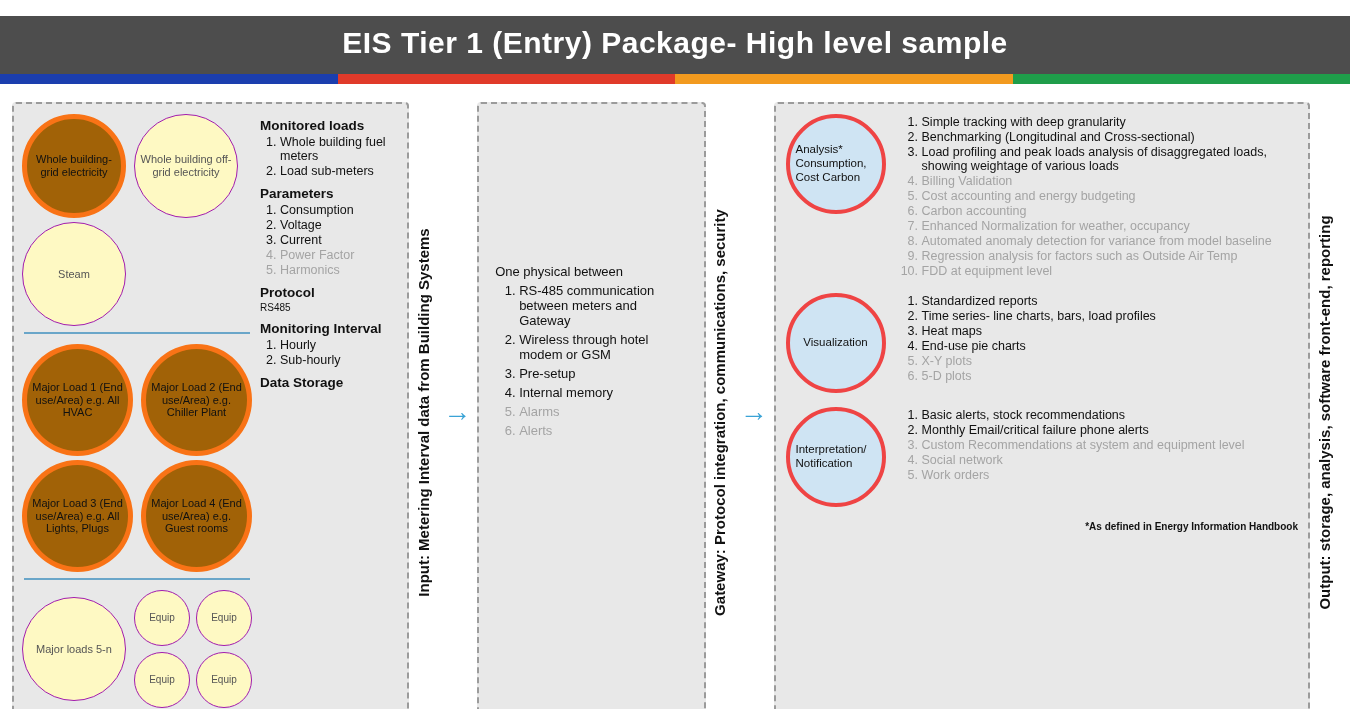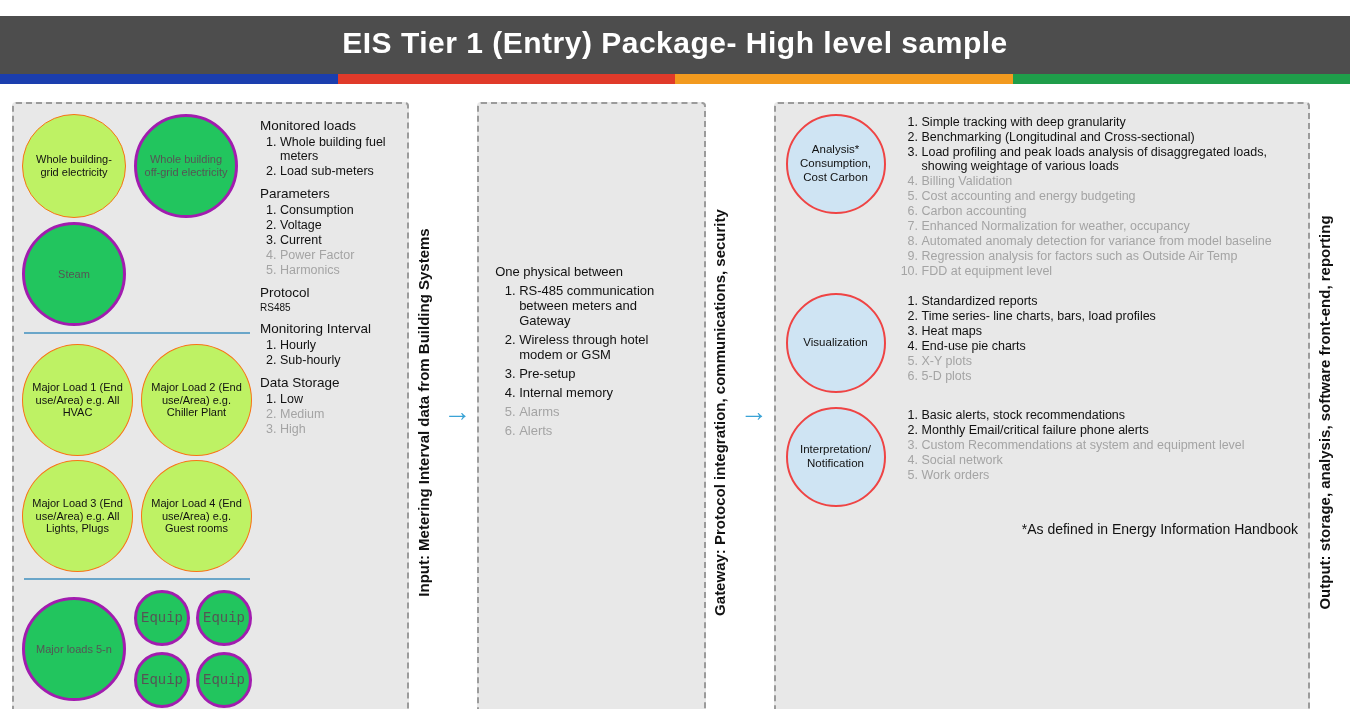--- a/index.html
+++ b/index.html
@@ -82,53 +82,53 @@
   .circle {
     border-radius: 50%;
     display: flex;
     align-items: center;
     justify-content: center;
     text-align: center;
     font-size: 11px;
     line-height: 1.15;
     padding: 4px;
   }
-  .c-blue { background: #bef264; border: 1px solid #f97316; }
-  .c-grey { background: #22c55e; border: 3px solid #a21caf; color: #555; }
-  .c56 { width: 56px; height: 56px; font-size: 14px; font-family: Liberation Mono, monospace; }
+  .c-blue { background: #a16207; border: 5px solid #f97316; }
+  .c-grey { background: #fef9c3; border: 1px solid #a21caf; color: #555; }
+  .c56 { width: 56px; height: 56px; font-size: 10px; }
   .c104 { width: 104px; height: 104px; }
   .c110 { width: 112px; height: 112px; }
 
-  .spec h4 { margin: 4px 0 2px 0; font-size: 13.5px; font-weight: 400; }
+  .spec h4 { margin: 4px 0 2px 0; font-size: 13.5px; font-weight: 700; }
   .spec ol { margin: 0 0 8px 0; padding-left: 20px; }
   .spec ol li { margin: 1px 0; font-size: 12.5px; }
   .muted { color: #a4a4a4; }
   .plain { margin: 0 0 8px 0; font-size: 10px; }
 
   
   .p2 { width: 230px; padding: 40px 14px 14px 16px; font-size: 13px; }
   .p2 .lead { margin: 80px 0 4px 0; }
   .p2 ol { margin: 0; padding-left: 24px; }
   .p2 ol li { margin: 4px 0; }
 
   
   .p3 { width: 540px; padding: 10px 10px 8px 10px; }
   .out-row { display: flex; align-items: flex-start; margin-bottom: 14px; gap: 10px; }
   .out-circle {
     width: 100px; height: 100px; min-width: 100px;
     border-radius: 50%;
     background: #cfe4f3;
-    border: 2px solid #ef4444;
+    border: 4px solid #ef4444;
     display: flex; align-items: center; justify-content: center;
-    text-align: center; font-size: 11.5px; line-height: 1.2;
+    text-align: left; font-size: 11.5px; line-height: 1.2;
     padding: 6px;
   }
   .out-list ol { margin: 0; padding-left: 26px; }
   .out-list ol li { margin: 1px 0; font-size: 12.5px; }
-  .footnote { font-size: 14px; font-weight: 400; text-align: right; }
+  .footnote { font-size: 10px; font-weight: 700; text-align: right; }
 </style>
 </head>
 <body>
 
 <div class="title-bar">EIS Tier 1 (Entry) Package- High level sample</div>
 <div class="stripe">
   <div class="s-blue"></div>
     <div class="s-red"></div>
     <div class="s-orange"></div>
     <div class="s-green"></div>
@@ -180,25 +180,20 @@
           <li class="muted">Harmonics</li>
         </ol>
       <h4>Protocol</h4>
       <p class="plain">RS485</p>
       <h4>Monitoring Interval</h4>
       <ol id="ol-interval">
           <li>Hourly</li>
           <li>Sub-hourly</li>
         </ol>
       <h4>Data Storage</h4>
-      <ol id="ol-storage">
-          <li>Low</li>
-          <li class="muted">Medium</li>
-          <li class="muted">High</li>
-        </ol>
     </div>
   </div>
   <div class="vlabel">
       <span>Input: Metering Interval data from Building Systems</span>
     </div>
 
   <div class="arrow">→</div>
 
   <div class="panel p2">
     <p class="lead" style="margin-top:120px">One physical between</p>

